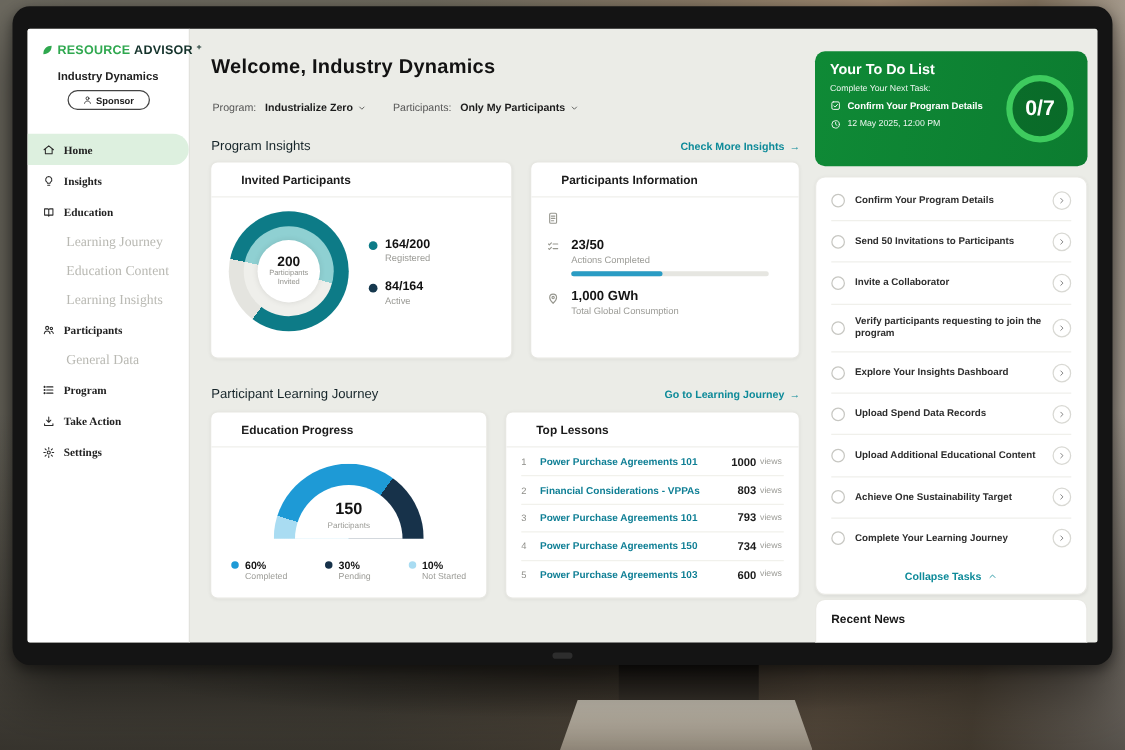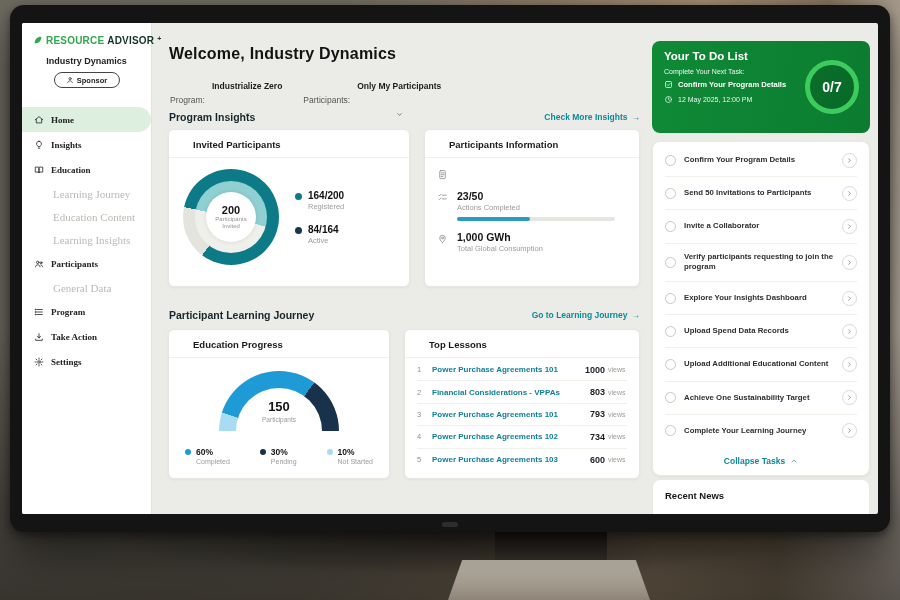--- a/index.html
+++ b/index.html
@@ -41,24 +41,24 @@
     font-size:9px; font-weight:bold; color:#222; cursor:pointer;font-family:Liberation Serif, serif; }
   .nav-item svg { width:10px; height:10px; stroke:#2b2b2b; flex:none; }
   .nav-item.sub { height:23px; padding-left:31px; color:#b9b9b3; font-weight:normal; font-size:11px; }
   .nav-item.active { background:#ddf0df; border-radius:0 13px 13px 0; }
 
   
   .main { position:absolute; left:146px; top:0; width:472px; height:100%; }
   .welcome { font-size:16px; font-weight:bold; color:#121212; position:absolute; top:22px; left:1px; letter-spacing:.2px; }
   .filters { position:absolute; top:58px; left:2px; display:flex; align-items:center; gap:7px; font-size:8.5px; color:#555; }
   .filters .pl { margin-left:14px; }
-  .filter-val { display:flex; align-items:center; gap:20px; font-weight:bold; color:#1c1c1c; cursor:pointer;flex-direction:column; }
+  .filter-val { display:flex; align-items:center; gap:4px; font-weight:bold; color:#1c1c1c; cursor:pointer; }
   .filter-val svg { width:7px; height:7px; stroke:#333; }
   .sec-head { position:absolute; left:1px; right:0; display:flex; justify-content:space-between; align-items:center; }
-  .sec-title { font-size:10.5px; font-weight:bold; color:#17262b; }
+  .sec-title { font-size:10.5px; font-weight:normal; color:#17262b; }
   .sec-link { display:flex; align-items:center; gap:4px; font-size:8.5px; font-weight:bold; color:#0d8a99; cursor:pointer; }
   .card { position:absolute; background:#fff; border:1px solid #e7e7e2; border-radius:6px; box-shadow:0 1px 3px rgba(0,0,0,.05); overflow:hidden; }
   .card-title { font-size:9.5px; font-weight:bold; color:#1b1b1b; padding:9px 24px 7px; border-bottom:1px solid #efefeb; }
 
   
   #card-invited { left:0; top:106px; width:242px; height:158px; }
   .donut-wrap { display:flex; align-items:center; gap:16px; padding:11px 8px 0 14px; }
   .donut { position:relative; width:96px; height:96px; border-radius:50%; flex:none;
     background:conic-gradient(from 282deg, #0d7b87 0 82%, #e4e4df 82% 100%); }
   .donut::before { content:""; position:absolute; inset:12px; border-radius:50%;
@@ -116,21 +116,21 @@
   .rightcol { position:absolute; left:630px; top:0; width:218px; height:100%; }
   .todo-hero { position:absolute; top:18px; left:0; width:218px; height:92px; border-radius:8px;
     background:linear-gradient(100deg,#0f8a36,#0c7c30); color:#fff; padding:9px 12px; }
   .hero-title { font-size:11.5px; font-weight:bold; }
   .hero-sub { font-size:7px; margin-top:6px; opacity:.93; }
   .hero-task { display:flex; align-items:center; gap:5px; margin-top:5px; font-size:7.6px; font-weight:bold; max-width:140px; }
   .hero-task svg, .hero-time svg { width:9px; height:9px; stroke:#fff; flex:none; }
   .hero-time { display:flex; align-items:center; gap:5px; margin-top:6px; font-size:7px; opacity:.93; }
   .hero-ring { position:absolute; right:11px; top:19px; width:54px; height:54px; border-radius:50%;
     border:5px solid #3ecb5e; background:rgba(0,40,12,.22); display:flex; align-items:center; justify-content:center;
-    font-size:14px; font-weight:bold; color:#fff; }
+    font-size:17px; font-weight:bold; color:#fff; }
 
   .tasks { position:absolute; top:118px; left:0; width:218px; background:#fff; border-radius:8px;
     padding:2px 12px 4px; box-shadow:0 1px 3px rgba(0,0,0,.06); border:1px solid #e9e9e4; }
   .task { display:flex; align-items:center; gap:8px; padding:8.6px 0; border-bottom:1px solid #f0f0eb; }
   .task-check { width:11px; height:11px; flex:none; border:1.5px solid #c7c7c2; border-radius:50%; cursor:pointer; }
   .task-label { flex:1; font-size:7.8px; font-weight:bold; color:#2e2e2e; line-height:1.3; }
   .task-go { width:15px; height:15px; flex:none; border:1px solid #d9d9d4; border-radius:50%;
     display:flex; align-items:center; justify-content:center; cursor:pointer; color:#555; }
   .task-go svg { width:7px; height:7px; stroke:#555; }
   .collapse { display:flex; justify-content:center; align-items:center; gap:5px; padding:9px 0 5px;
@@ -394,21 +394,21 @@
                 <span class="l-suffix">views</span>
               </div>
               <div class="lesson">
                 <span class="l-rank">3</span>
                 <span class="l-title">Power Purchase Agreements 101</span>
                 <span class="l-views">793</span>
                 <span class="l-suffix">views</span>
               </div>
               <div class="lesson">
                 <span class="l-rank">4</span>
-                <span class="l-title">Power Purchase Agreements 102</span>
+                <span class="l-title">Power Purchase Agreements 150</span>
                 <span class="l-views">734</span>
                 <span class="l-suffix">views</span>
               </div>
               <div class="lesson">
                 <span class="l-rank">5</span>
                 <span class="l-title">Power Purchase Agreements 103</span>
                 <span class="l-views">600</span>
                 <span class="l-suffix">views</span>
               </div>
             </div>

